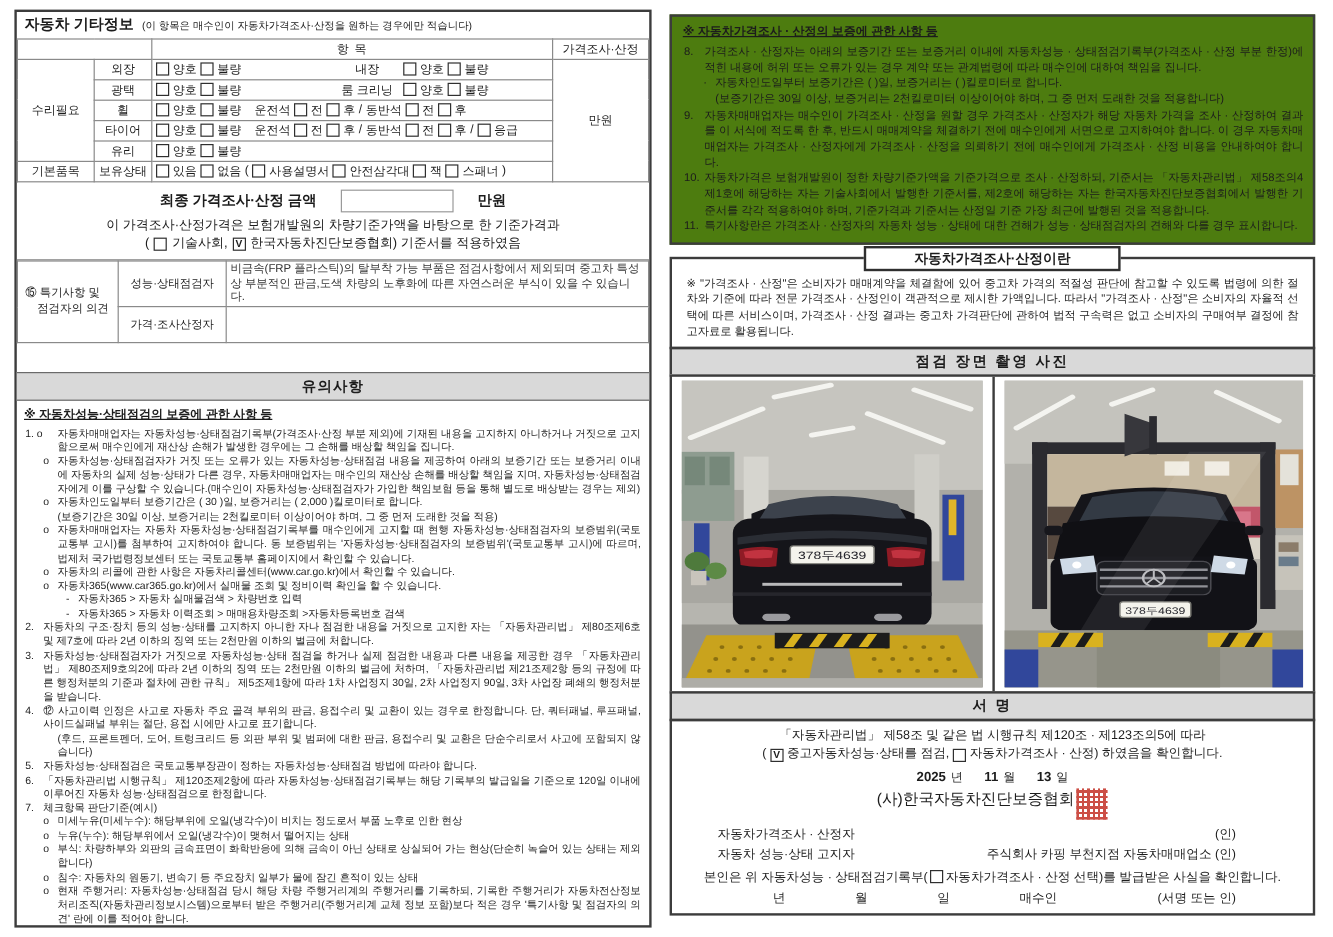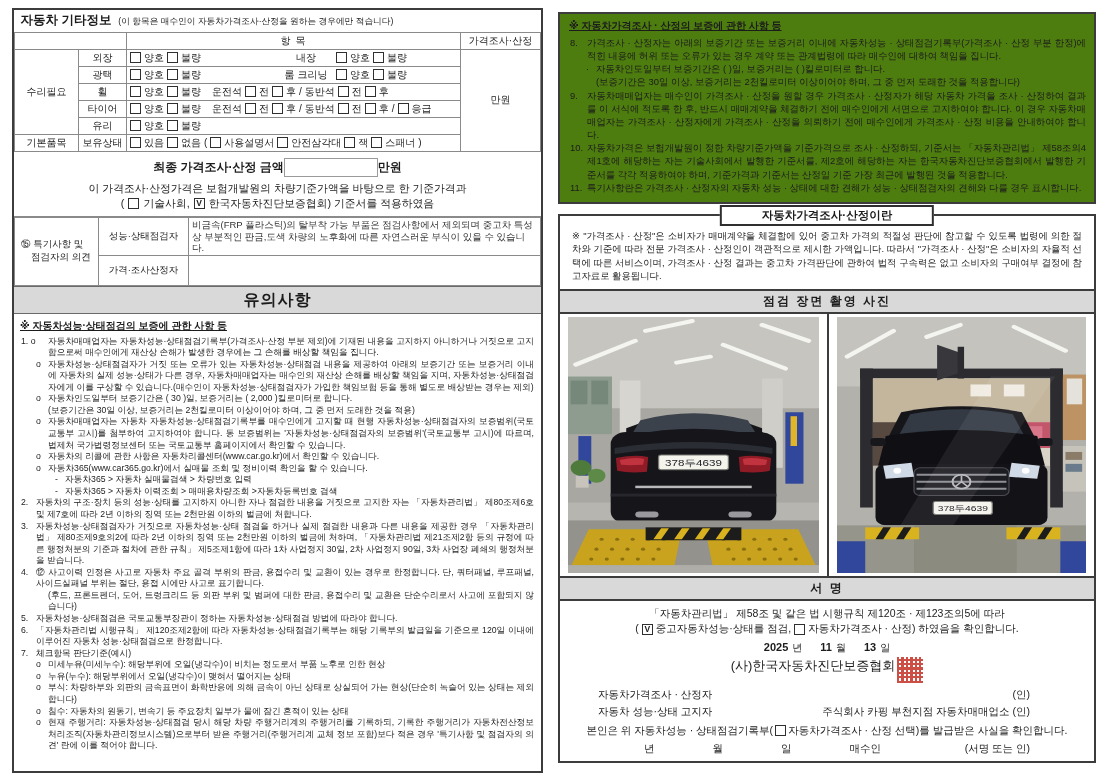--- a/index.html
+++ b/index.html
@@ -21,30 +21,30 @@
   .hdr{font-size:10px;text-align:center;letter-spacing:1px;}
   .priceHdr{font-size:9.5px;text-align:center;letter-spacing:0;}
   .chk{display:flex;align-items:center;gap:3px;white-space:nowrap;}
   .g1{display:flex;align-items:center;gap:3px;width:146px;flex:0 0 auto;}
   .midlab{display:inline-block;width:54px;text-align:center;flex:0 0 auto;}
   .cb{display:inline-block;width:9px;height:9px;border:1.3px solid #2f2f2f;background:#fff;flex:0 0 auto;
       font-size:8.5px;line-height:9px;font-weight:bold;text-align:center;vertical-align:-1px;}
   .cb.ck::after{content:"V";}
   .lbl{display:inline-block;}
   .finalArea{border-bottom:1px solid #8a8a8a;padding:4px 0 5px;}
-  .finalLine{display:flex;justify-content:center;align-items:center;gap:0;font-weight:bold;font-size:12px;padding:2px 0 4px;}
+  .finalLine{display:flex;justify-content:center;align-items:center;gap:20px;font-weight:bold;font-size:12px;padding:2px 0 4px;}
   .amountBox{display:inline-block;width:92px;height:17px;border:1px solid #9a9a9a;background:#fff;}
   .basis{Text-align:center;font-size:10.8px;text-align:center;line-height:1.35;}
   .basis .row2{display:flex;justify-content:center;align-items:center;gap:4px;margin-top:1px;}
   .tB td{font-size:9.5px;}
   .spLab{font-size:9.8px;padding-left:6px !important;}
   .spSub{text-align:center;font-size:9.3px;}
   .spTxt{font-size:8.3px;line-height:1.25;color:#333;}
   .gbarL{background:#d9d9d9;border-top:1px solid #6a6a6a;border-bottom:1px solid #6a6a6a;text-align:center;
-        font-weight:bold;font-size:16px;padding:2.5px 0;letter-spacing:1px;}
+        font-weight:bold;font-size:12px;padding:2.5px 0;letter-spacing:1px;margin-top:24px;}
 
   
   .notes{padding:4px 7px 2px 5px;font-size:8.7px;line-height:1.33;overflow:hidden;}
   .nhead{font-weight:bold;font-size:10px;text-decoration:underline;margin:1px 0 3px 1px;}
   .note-item{display:flex;}
   .nm{flex:0 0 auto;white-space:pre;}
   .nt{flex:1 1 auto;text-align:justify;}
   .n1 .nm{width:27px;}            .n1{margin-left:2px;}
   .n1s .nm{width:15px;}           .n1s{margin-left:2px;}
   .n2{margin-left:17px;} .n2 .nm{width:12px;}

